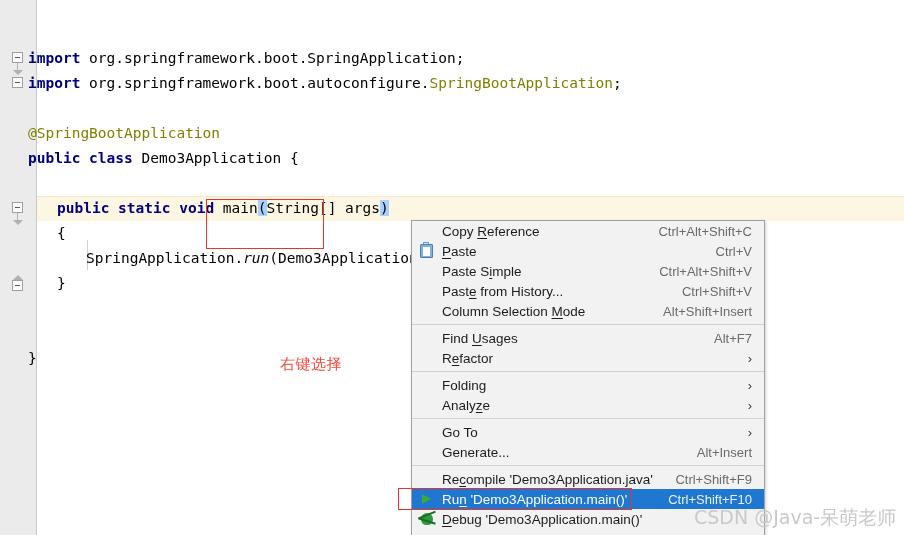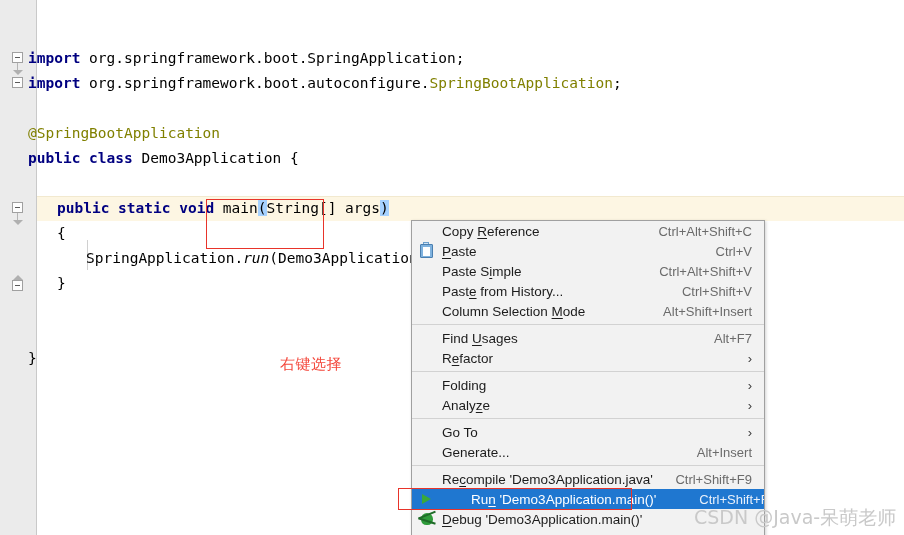--- a/index.html
+++ b/index.html
@@ -60,21 +60,21 @@
     overflow:hidden;
   }
   .mi{
     position:relative;height:20px;display:flex;align-items:center;
     padding:0 12px 0 0;box-sizing:border-box;
   }
   .mi .ico{width:30px;height:20px;flex:0 0 30px;position:relative;}
   .mi .lbl{flex:1 1 auto;white-space:nowrap;}
   .mi .sc{color:#6b6b6b;white-space:nowrap;padding-left:14px;font-size:13px;}
   .mi .arrow{width:10px;text-align:right;color:#3b3b3b;font-size:13px;}
-  .mi.sel{background:#1f77d0;color:#ffffff;gap:29px;}
+  .mi.sel{background:#1f77d0;color:#ffffff;}
   .mi.sel .sc{color:#e8f0fb;}
   .sep{height:1px;background:#d2d2d2;margin:3px 0;}
   .und{text-decoration:underline;text-underline-offset:2px;}
 
   
   .ico-clip{position:absolute;left:8px;top:3px;width:13px;height:14px;background:#7fb2de;border:1px solid #4a7fb0;box-sizing:border-box;border-radius:1px;}
   .ico-clip::after{content:"";position:absolute;left:2px;top:2px;right:2px;bottom:1px;background:#ffffff;}
   .ico-clip .lines{position:absolute;left:3px;top:3px;width:6px;height:7px;
     background:repeating-linear-gradient(to bottom,#5b93c4 0 1px,transparent 1px 2.4px);}
   .ico-clip-tab{position:absolute;left:11px;top:1px;width:6px;height:12px;background:#cfe3f5;border:1px solid #6b9fcc;box-sizing:border-box;}

